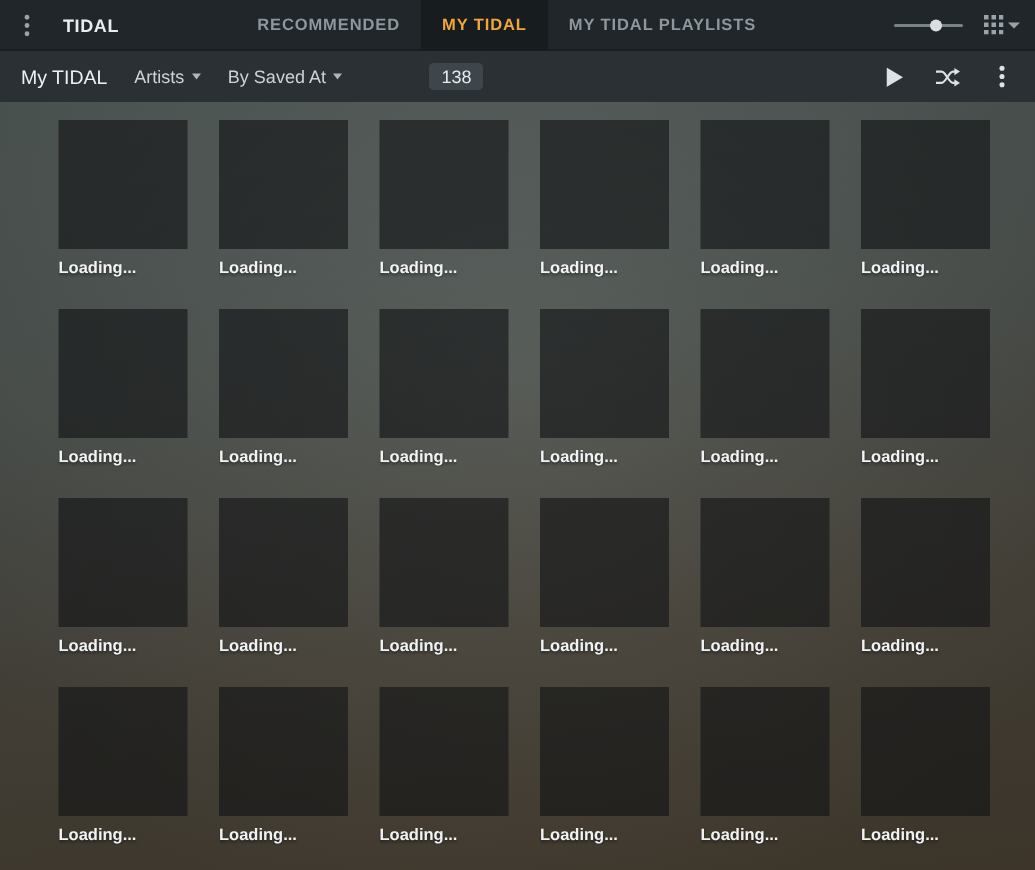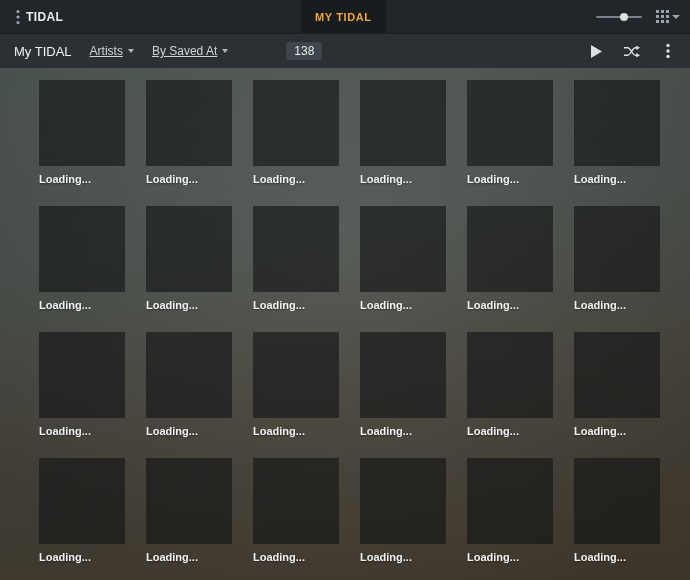--- a/index.html
+++ b/index.html
@@ -10,21 +10,21 @@
 
   
   .topbar {
     height: 34px; flex: 0 0 34px;
     background: #20262a;
     display: flex; align-items: center;
     padding: 0 10px;
     position: relative;
     border-bottom: 1px solid #181d20;
   }
-  .topbar-left { display: flex; align-items: center; gap: 0; }
+  .topbar-left { display: flex; align-items: center; gap: 16px; }
   .kebab-btn { width: 16px; height: 22px; display: flex; align-items: center; justify-content: center; cursor: pointer; }
   .app-title { color: #e8ecee; font-size: 12px; font-weight: 700; letter-spacing: 0.4px; }
 
   .tabs {
     position: absolute; left: 50%; top: 0; transform: translateX(-52%);
     height: 34px; display: flex; align-items: stretch;
   }
   .tab {
     display: flex; align-items: center;
     padding: 0 14px;
@@ -42,21 +42,21 @@
 
   
   .toolbar {
     height: 34px; flex: 0 0 34px;
     background: #2a3034;
     display: flex; align-items: center;
     padding: 0 14px;
     gap: 18px;
   }
   .toolbar-title { color: #eef1f3; font-size: 13px; font-weight: 400; }
-  .filter { display: flex; align-items: center; gap: 5px; color: #cdd4d8; font-size: 12px; cursor: pointer; text-decoration: underline; }
+  .filter { display: flex; align-items: center; gap: 5px; color: #cdd4d8; font-size: 12px; cursor: pointer; }
   .filter .caret-down { border-left-width: 3px; border-right-width: 3px; border-top-width: 4px; border-top-color: #aeb6bb; }
   .count-badge {
     background: #3e464b; color: #e8ecee; font-size: 12px;
     padding: 3px 8px; border-radius: 3px; line-height: 1; margin-left: 40px;
   }
   .toolbar-right { margin-left: auto; display: flex; align-items: center; gap: 20px; }
   .icon-btn { display: flex; align-items: center; justify-content: center; cursor: pointer; width: 16px; height: 16px; }
 
   
   .content {
@@ -99,21 +99,23 @@
         <svg width="4" height="16" viewBox="0 0 4 16">
           <circle cx="2" cy="2.5" r="1.6" fill="#9aa3a9"></circle>
           <circle cx="2" cy="8" r="1.6" fill="#9aa3a9"></circle>
           <circle cx="2" cy="13.5" r="1.6" fill="#9aa3a9"></circle>
         </svg>
       </div>
       <span class="app-title">TIDAL</span>
     </div>
 
     <div class="tabs">
+      <div class="tab">RECOMMENDED</div>
       <div class="tab active">MY TIDAL</div>
+      <div class="tab">MY TIDAL PLAYLISTS</div>
     </div>
 
     <div class="topbar-right">
       <div class="zoom-slider">
         <div class="track"></div>
         <div class="knob"></div>
       </div>
       <div class="gridview-btn">
         <svg width="13" height="13" viewBox="0 0 13 13">
           <g fill="#9aa3a9">

